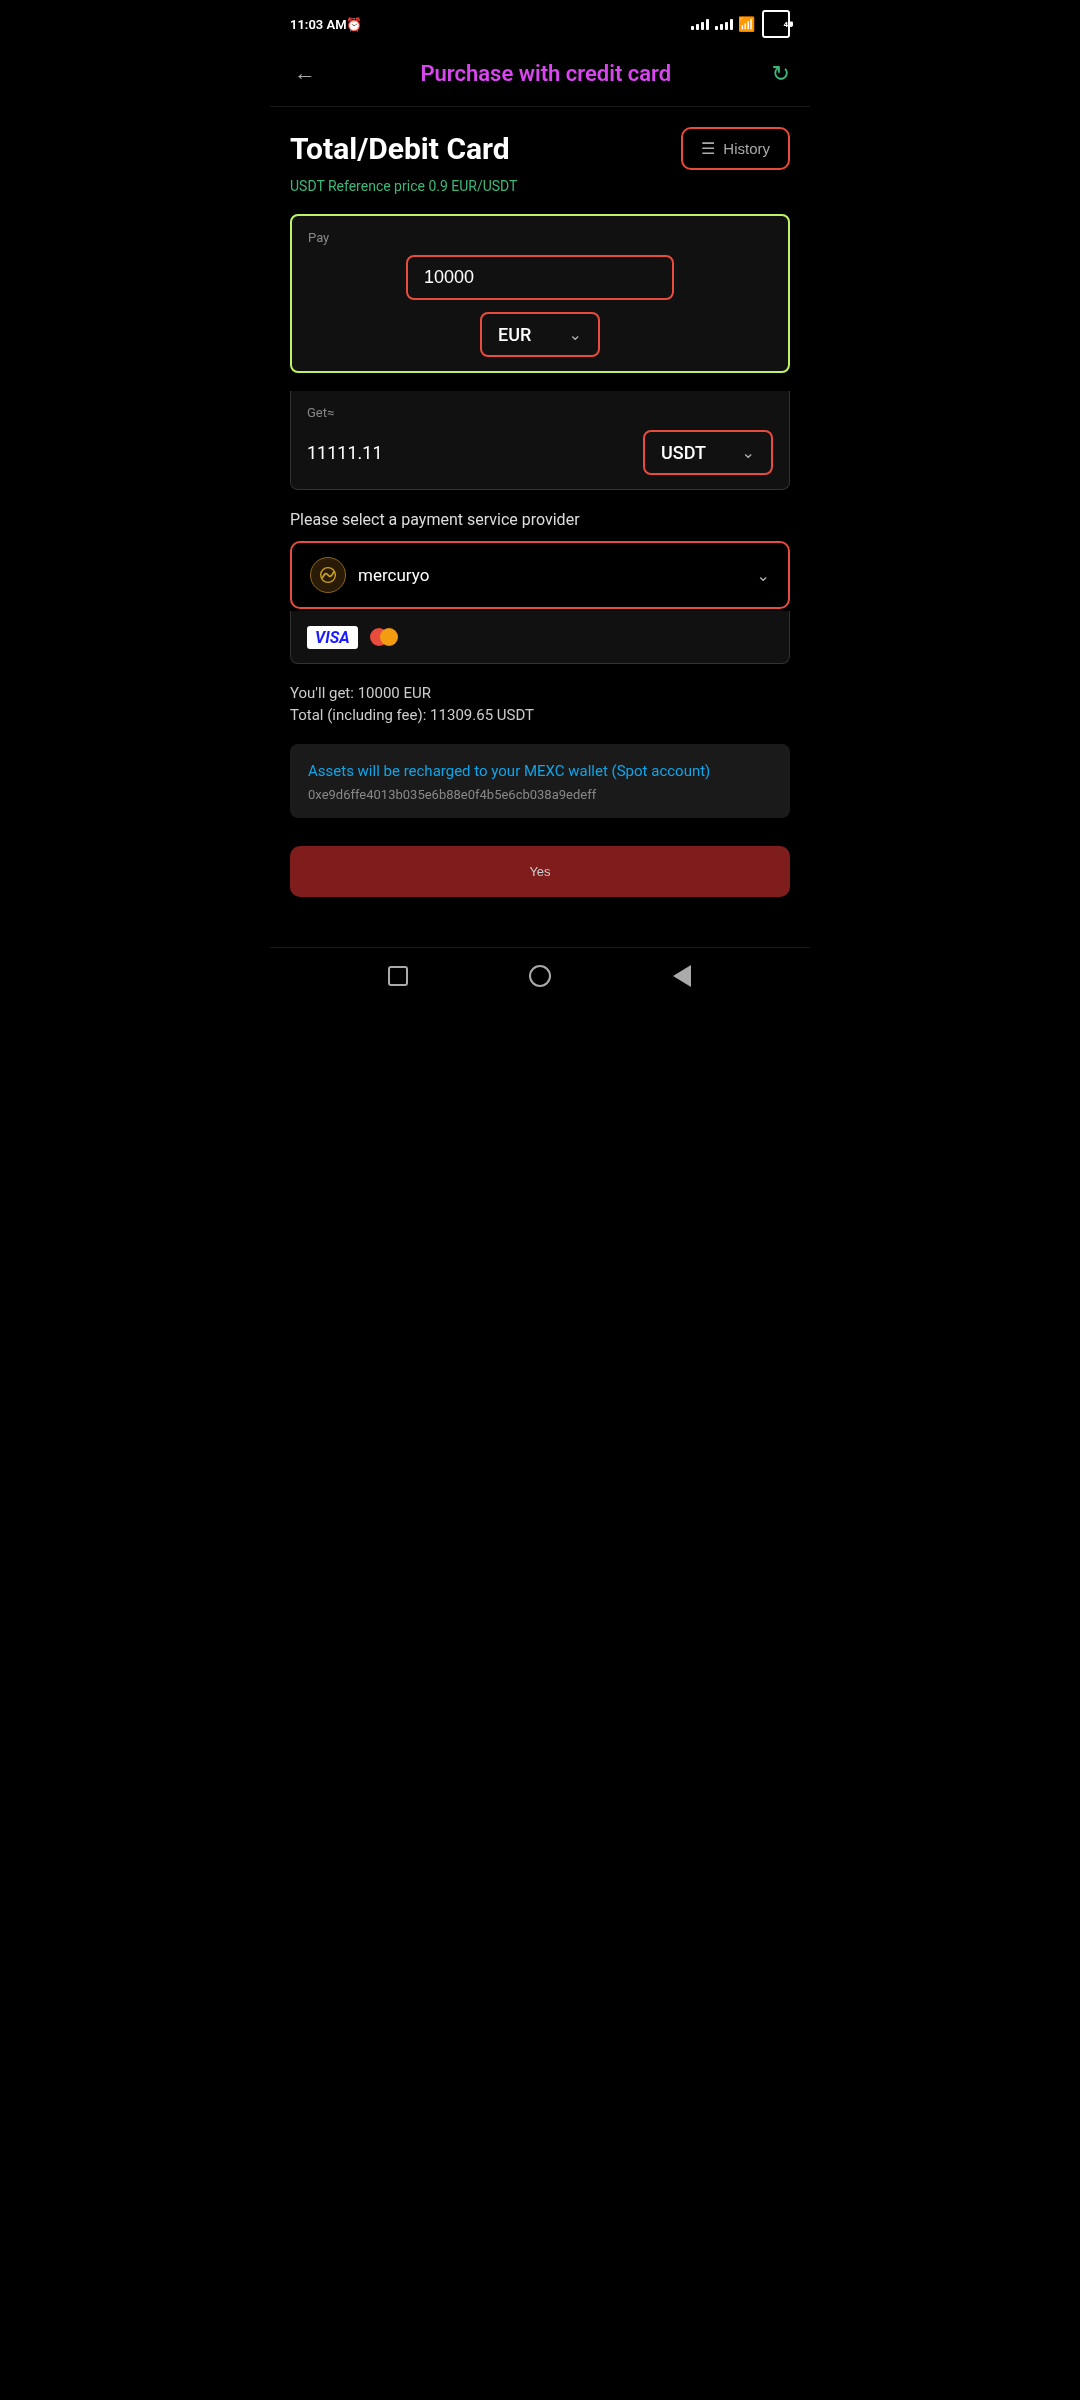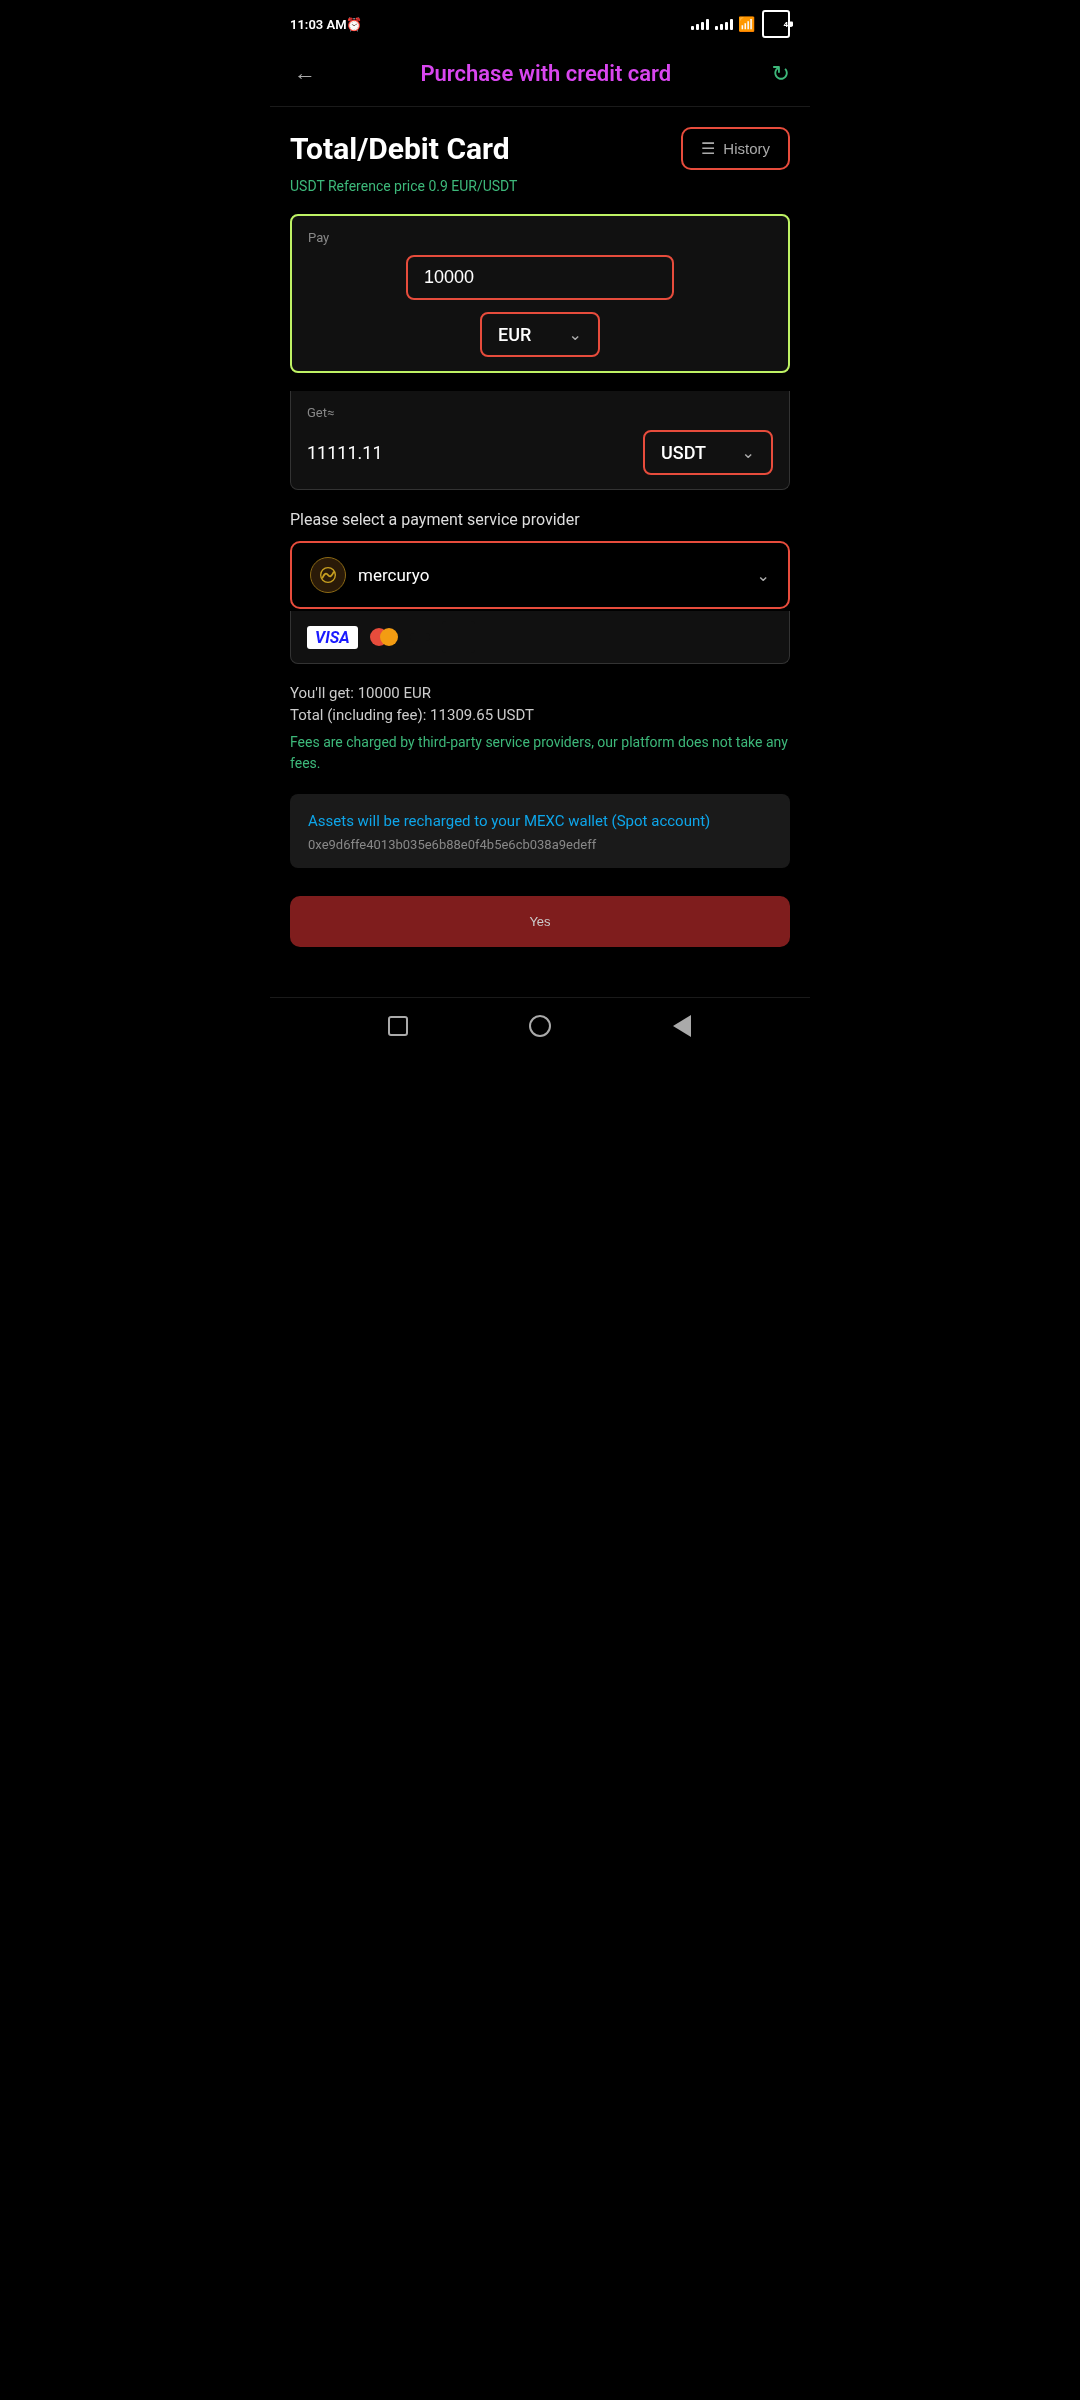--- a/index.html
+++ b/index.html
@@ -499,21 +499,20 @@
   </div>
 
   
   <div class="summary">
     <div class="summary-line">
       <span>You'll get: 10000 EUR</span>
     </div>
     <div class="summary-line">
       <span>Total (including fee): 11309.65 USDT</span>
     </div>
-    <div class="fee-notice">Fees are charged by third-party service providers, our platform does not take any fees.</div>
   </div>
 
   
   <div class="wallet-box">
     <div class="wallet-text">Assets will be recharged to your MEXC wallet (Spot account)</div>
     <div class="wallet-address">0xe9d6ffe4013b035e6b88e0f4b5e6cb038a9edeff</div>
   </div>
 
   
   <button class="yes-btn">Yes</button>

